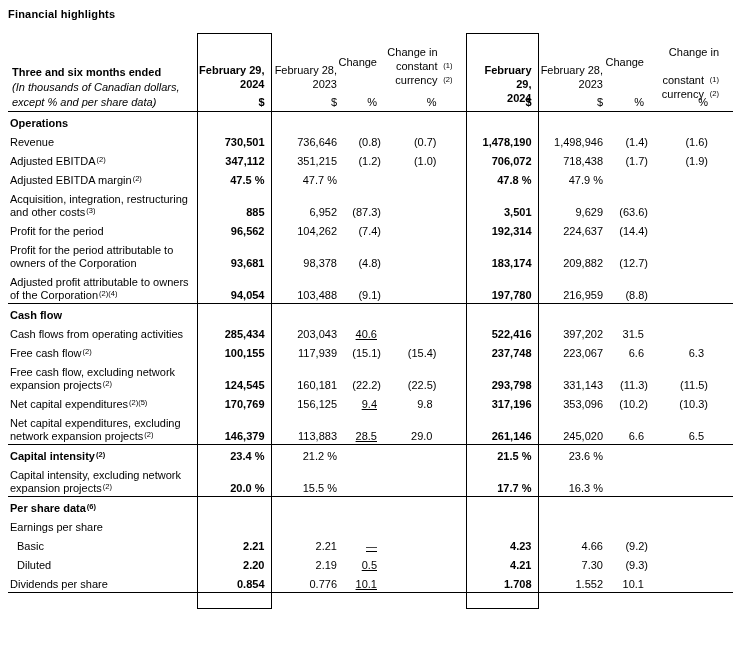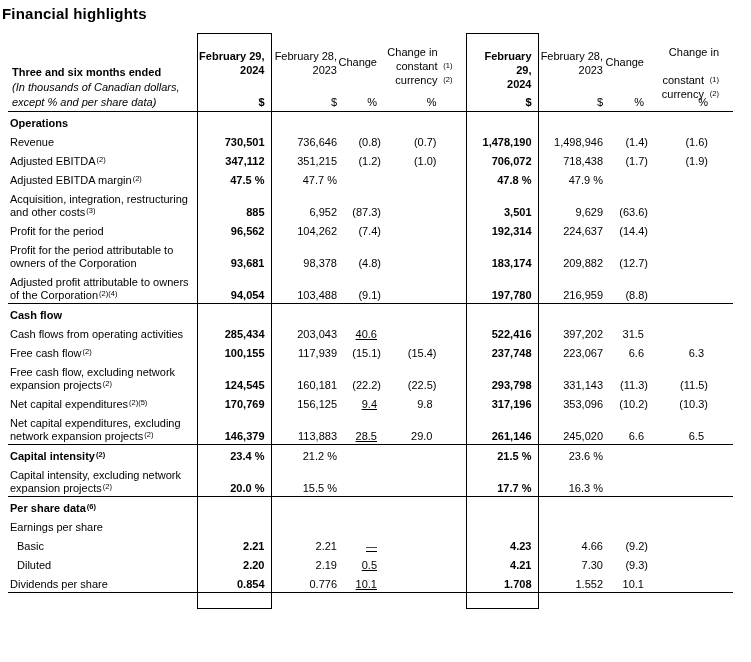--- a/index.html
+++ b/index.html
@@ -4,42 +4,42 @@
 <style>
   html, body {
     margin: 0; padding: 0;
     background: #ffffff;
     font-family: "Liberation Sans", sans-serif;
     color: #000;
   }
   body { width: 751px; height: 662px; overflow: hidden; }
 
   .title {
-    font-size: 15px;
+    font-size: 11px;
     font-weight: bold;
-    margin: 7px 0 0 2px;
+    margin: 7px 0 0 8px;
     line-height: 14px;
     letter-spacing: 0.2px;
   }
 
   table {
     margin: 12px 0 0 8px;
     border-collapse: collapse;
     table-layout: fixed;
     width: 725px;
   }
   td { font-size: 11px; line-height: 13px; padding: 0; }
 
   
   thead td { position: relative; height: 77px; vertical-align: bottom; }
   thead td.c1, thead td.c5 { border-top: 1px solid #000; }
   .hl { padding: 0 4px 1px 2px; line-height: 15px; }
   .hl .b1 { font-weight: bold; }
   .hl .it { font-style: italic; }
-  .hdates { position: absolute; top: 15px; text-align: right; line-height: 14px; }
+  .hdates { position: absolute; top: 29px; text-align: right; line-height: 14px; }
   thead td.c1 .hdates, thead td.c5 .hdates { font-weight: bold; }
   .d1 { right: 6px; } .d2 { right: 6px; } .d5 { right: 6px; } .d6 { right: 7px; }
   .hchange { position: absolute; top: 22px; }
   .ch3 { right: 10px; } .ch7 { right: 11px; }
   .hcc { position: absolute; top: 11px; text-align: right; line-height: 14px; }
   .cc4 { right: 13px; } .cc8 { right: 14px; }
   .ss { display: inline-block; width: 15px; font-size: 7.5px; text-align: right; vertical-align: top; }
   .hunit { position: absolute; bottom: 2px; }
   thead td.c1 .hunit, thead td.c5 .hunit { font-weight: bold; }
   .u1 { right: 6px; } .u2 { right: 6px; } .u3 { right: 10px; } .u4 { right: 29px; }

